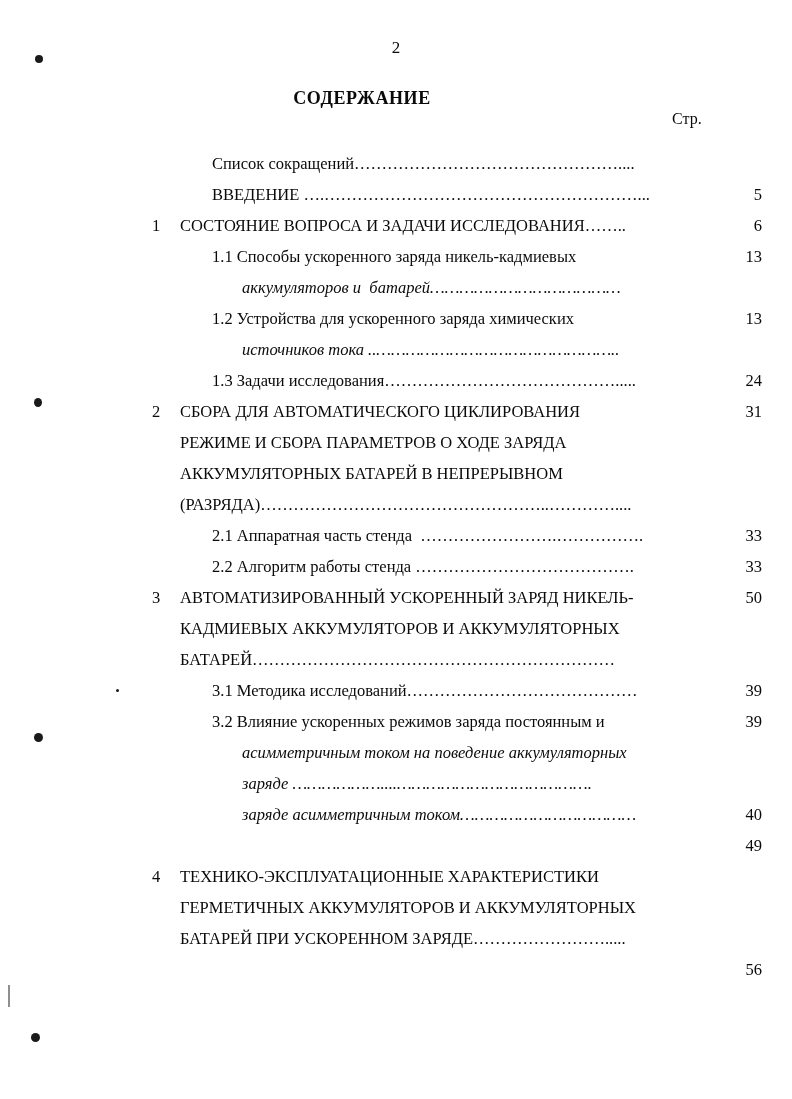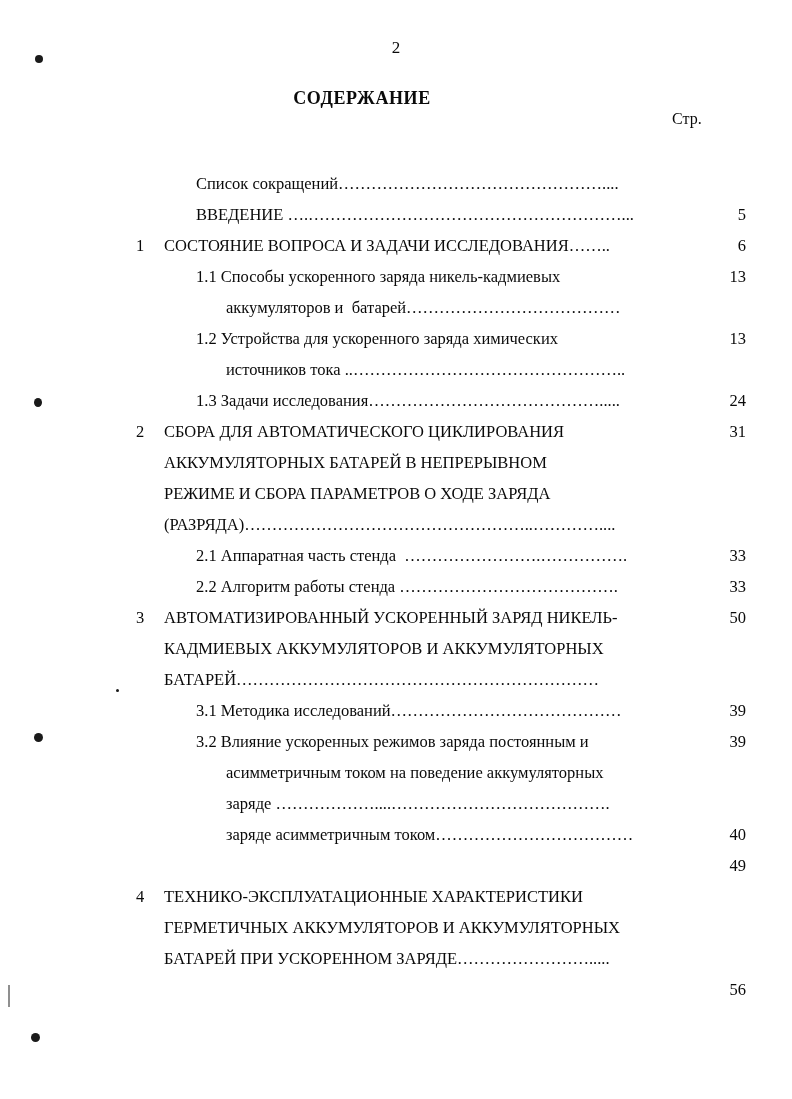--- a/index.html
+++ b/index.html
@@ -41,23 +41,22 @@
   }
   .pages-label {
     position: absolute;
     top: 110px;
     left: 672px;
     font-size: 16px;
   }
   .toc {
     position: absolute;
     top: 148px;
-    left: 134px;
+    left: 150px;
     width: 612px;
-    margin-top: 20px;
   }
   .row {
     position: relative;
     display: flex;
     align-items: flex-start;
     min-height: 31px;
   }
   .num {
     width: 28px;
     flex: 0 0 28px;
@@ -77,21 +76,21 @@
   }
   .pg {
     position: absolute;
     right: 0;
     width: 46px;
     text-align: right;
     font-size: 16.5px;
     line-height: 31px;
   }
   .indent1 { padding-left: 32px; }
-  .indent2 { padding-left: 62px; }
+  .indent2 { padding-left: 62px; font-style: italic; }
   
   .mark {
     position: absolute;
     background: #1a1a1a;
     border-radius: 50%;
   }
   .edge-line {
     position: absolute;
     background: #8f8f8f;
   }
@@ -167,28 +166,28 @@
       <div class="row">
         <div class="num">2</div>
         <div class="body">
           <div class="line">СБОРА ДЛЯ АВТОМАТИЧЕСКОГО ЦИКЛИРОВАНИЯ</div>
           <div class="pg"></div>
         </div>
       </div>
       <div class="row">
         <div class="num"></div>
         <div class="body">
+          <div class="line">РЕЖИМЕ И СБОРА ПАРАМЕТРОВ О ХОДЕ ЗАРЯДА</div>
+          <div class="pg"></div>
+        </div>
+      </div>
+      <div class="row">
+        <div class="num"></div>
+        <div class="body">
           <div class="line">АККУМУЛЯТОРНЫХ БАТАРЕЙ В НЕПРЕРЫВНОМ</div>
-          <div class="pg"></div>
-        </div>
-      </div>
-      <div class="row">
-        <div class="num"></div>
-        <div class="body">
-          <div class="line">РЕЖИМЕ И СБОРА ПАРАМЕТРОВ О ХОДЕ ЗАРЯДА</div>
           <div class="pg"></div>
         </div>
       </div>
       <div class="row">
         <div class="num"></div>
         <div class="body">
           <div class="line">(РАЗРЯДА)……………………………………………..…………....</div>
           <div class="pg">33</div>
         </div>
       </div>

